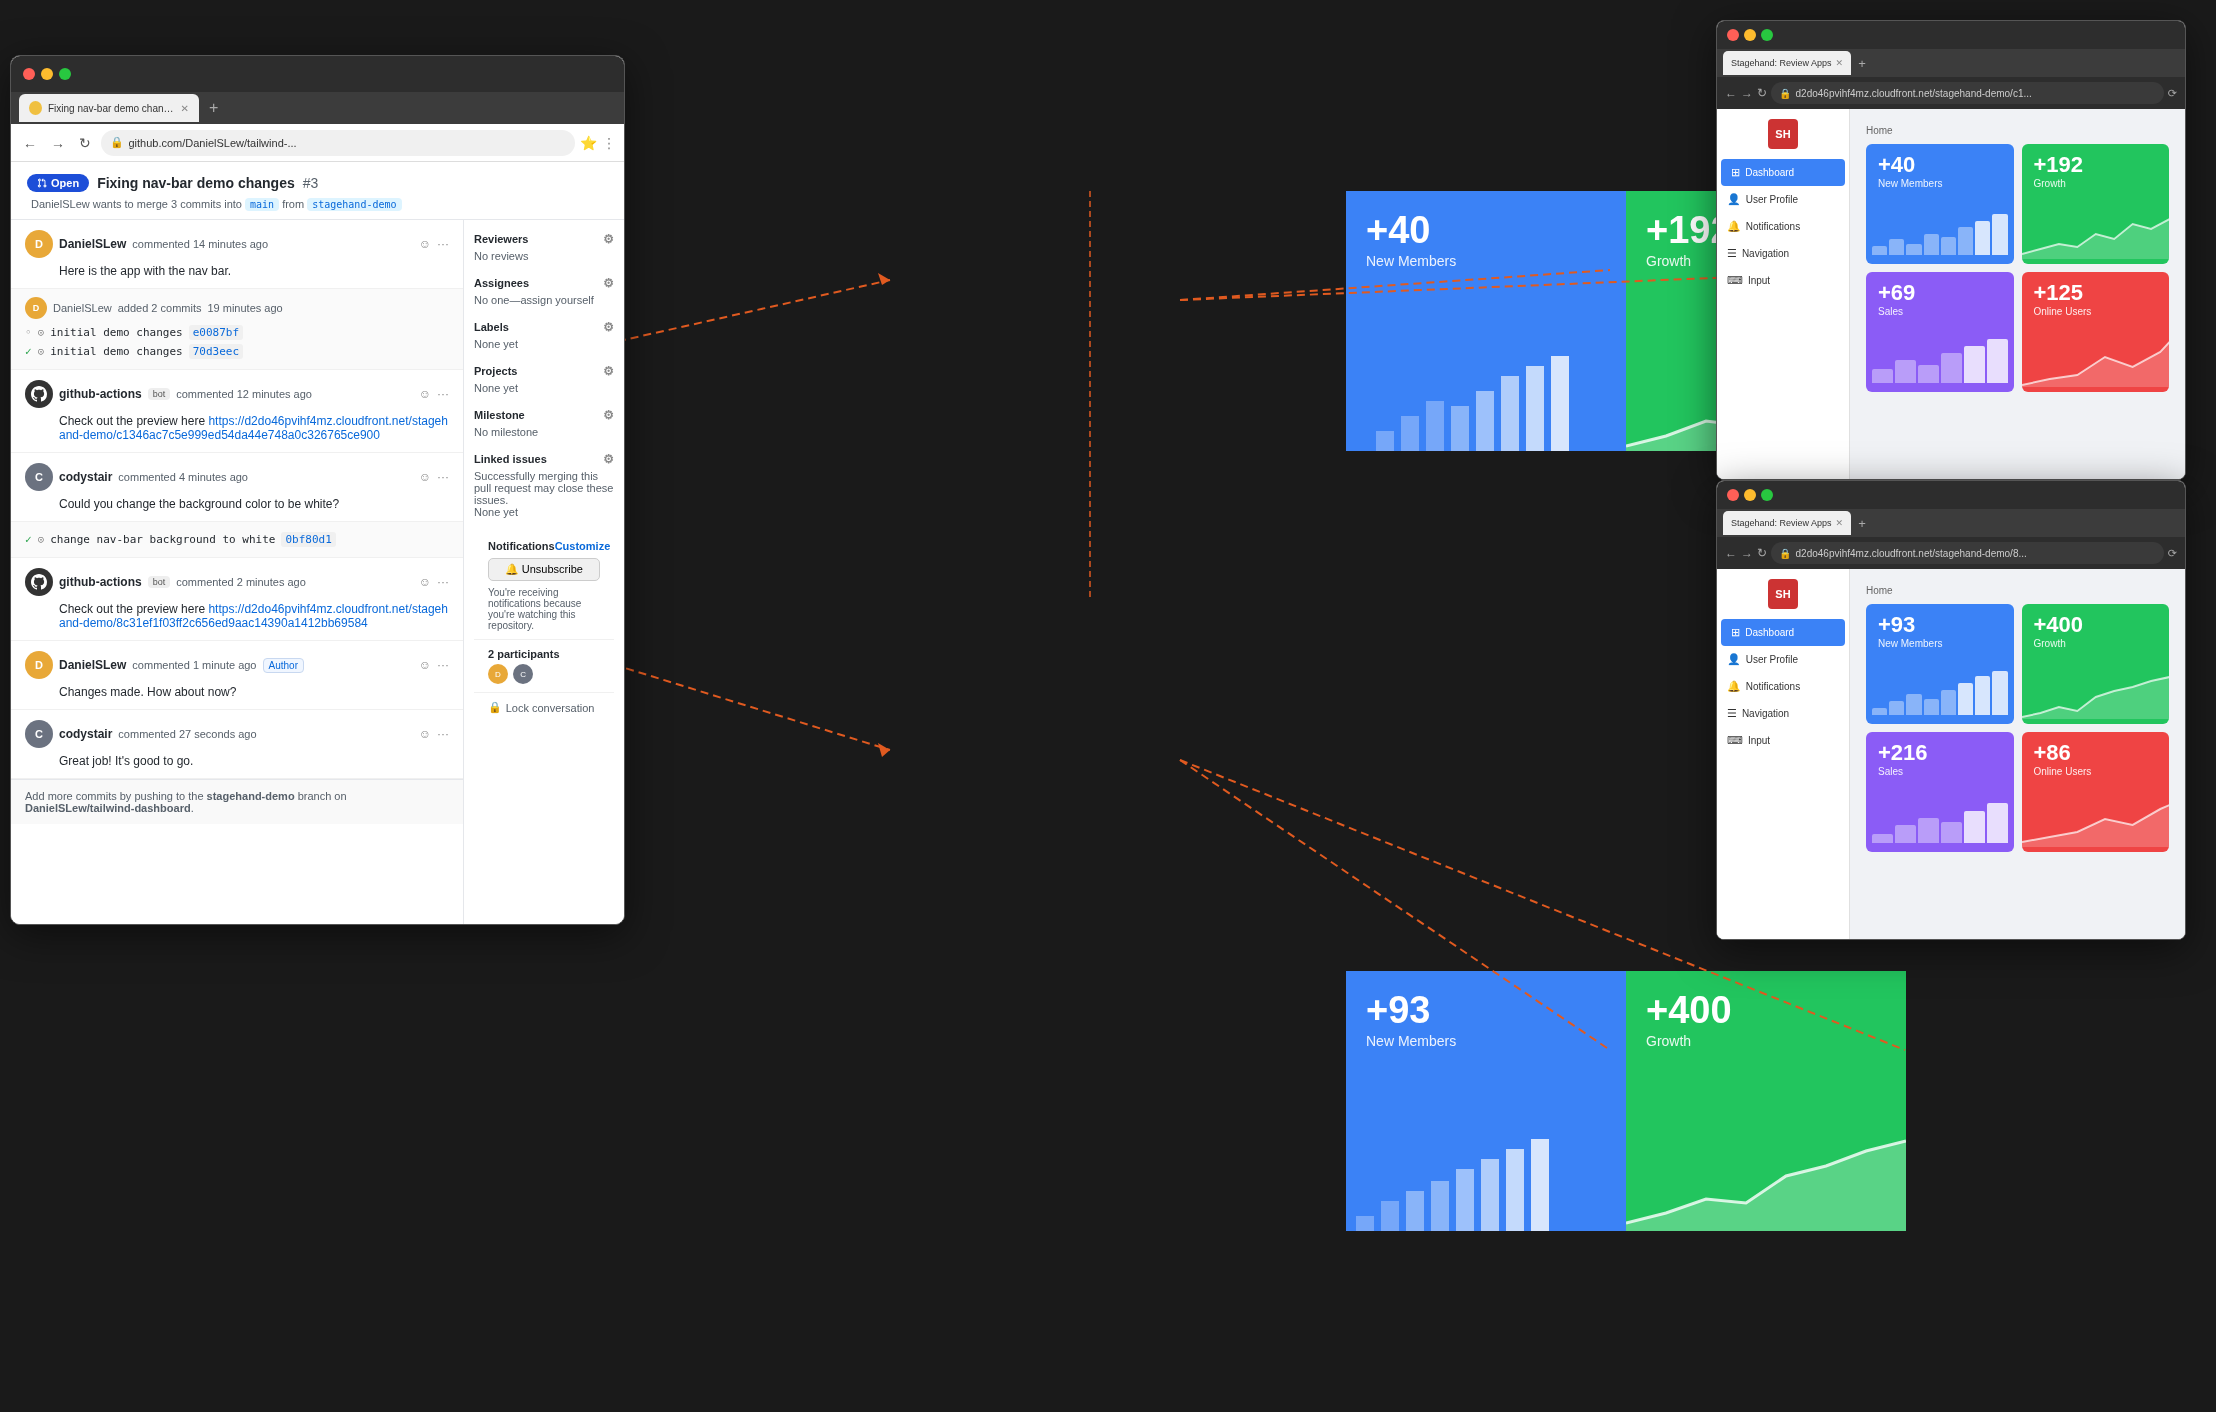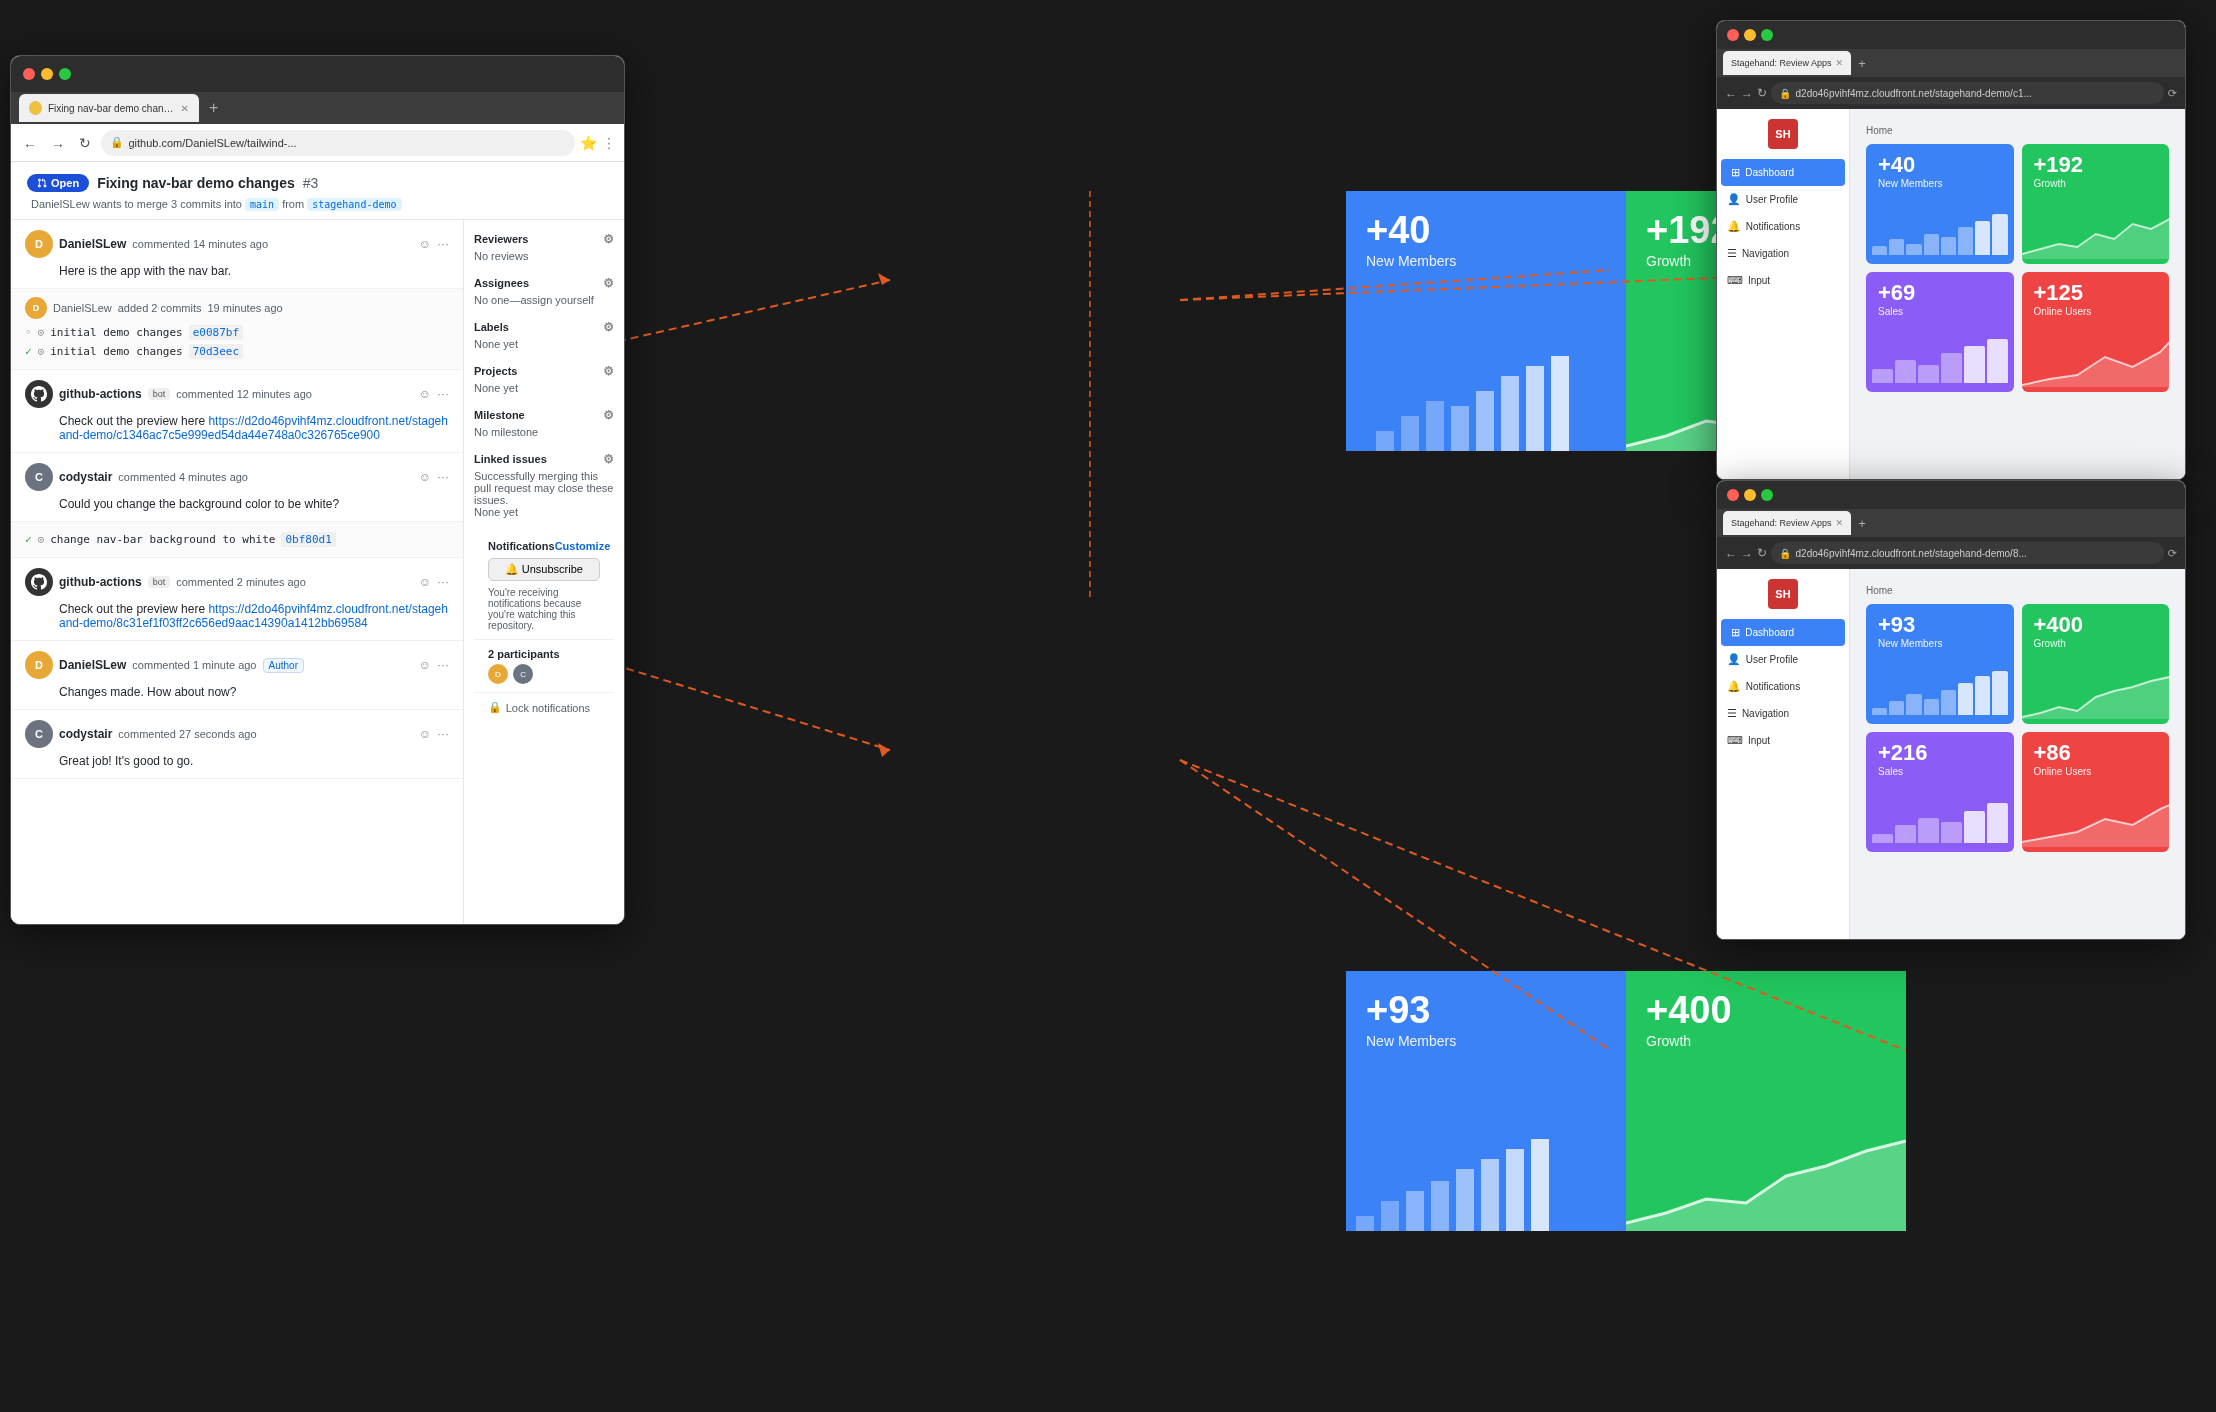--- a/index.html
+++ b/index.html
@@ -707,20 +707,23 @@
             <div class="comment-actions">
               <span>☺</span>
               <span>···</span>
             </div>
           </div>
           <div class="comment-body">
             <span>Great job! It's good to go.</span>
           </div>
         </div>
 
+        <div class="footer-msg">
+          Add more commits by pushing to the <strong>stagehand-demo</strong> branch on <strong>DanielSLew/tailwind-dashboard</strong>.
+        </div>
       </div>
 
       <div class="gh-right">
         <div class="sidebar-section">
           <div class="sidebar-section-header">
             <span>Reviewers</span>
             <span class="sidebar-gear">⚙</span>
           </div>
           <div class="sidebar-section-value">No reviews</div>
         </div>
@@ -771,21 +774,21 @@
         </div>
 
         <div class="participants-section">
           <div style="font-weight:600;margin-bottom:4px;">2 participants</div>
           <span class="participant-avatar" style="background:#e8a838;">D</span>
           <span class="participant-avatar" style="background:#6b7280;margin-left:2px;">C</span>
         </div>
 
         <div class="lock-btn">
           <span>🔒</span>
-          <span>Lock notifications</span>
+          <span>Lock conversation</span>
         </div>
       </div>
     </div>
   </div>
 </div>
 
 <div class="dashboard-window dash-window-top">
   <div class="dash-titlebar">
     <span class="traffic-light tl-red"></span>
     <span class="traffic-light tl-yellow"></span>

